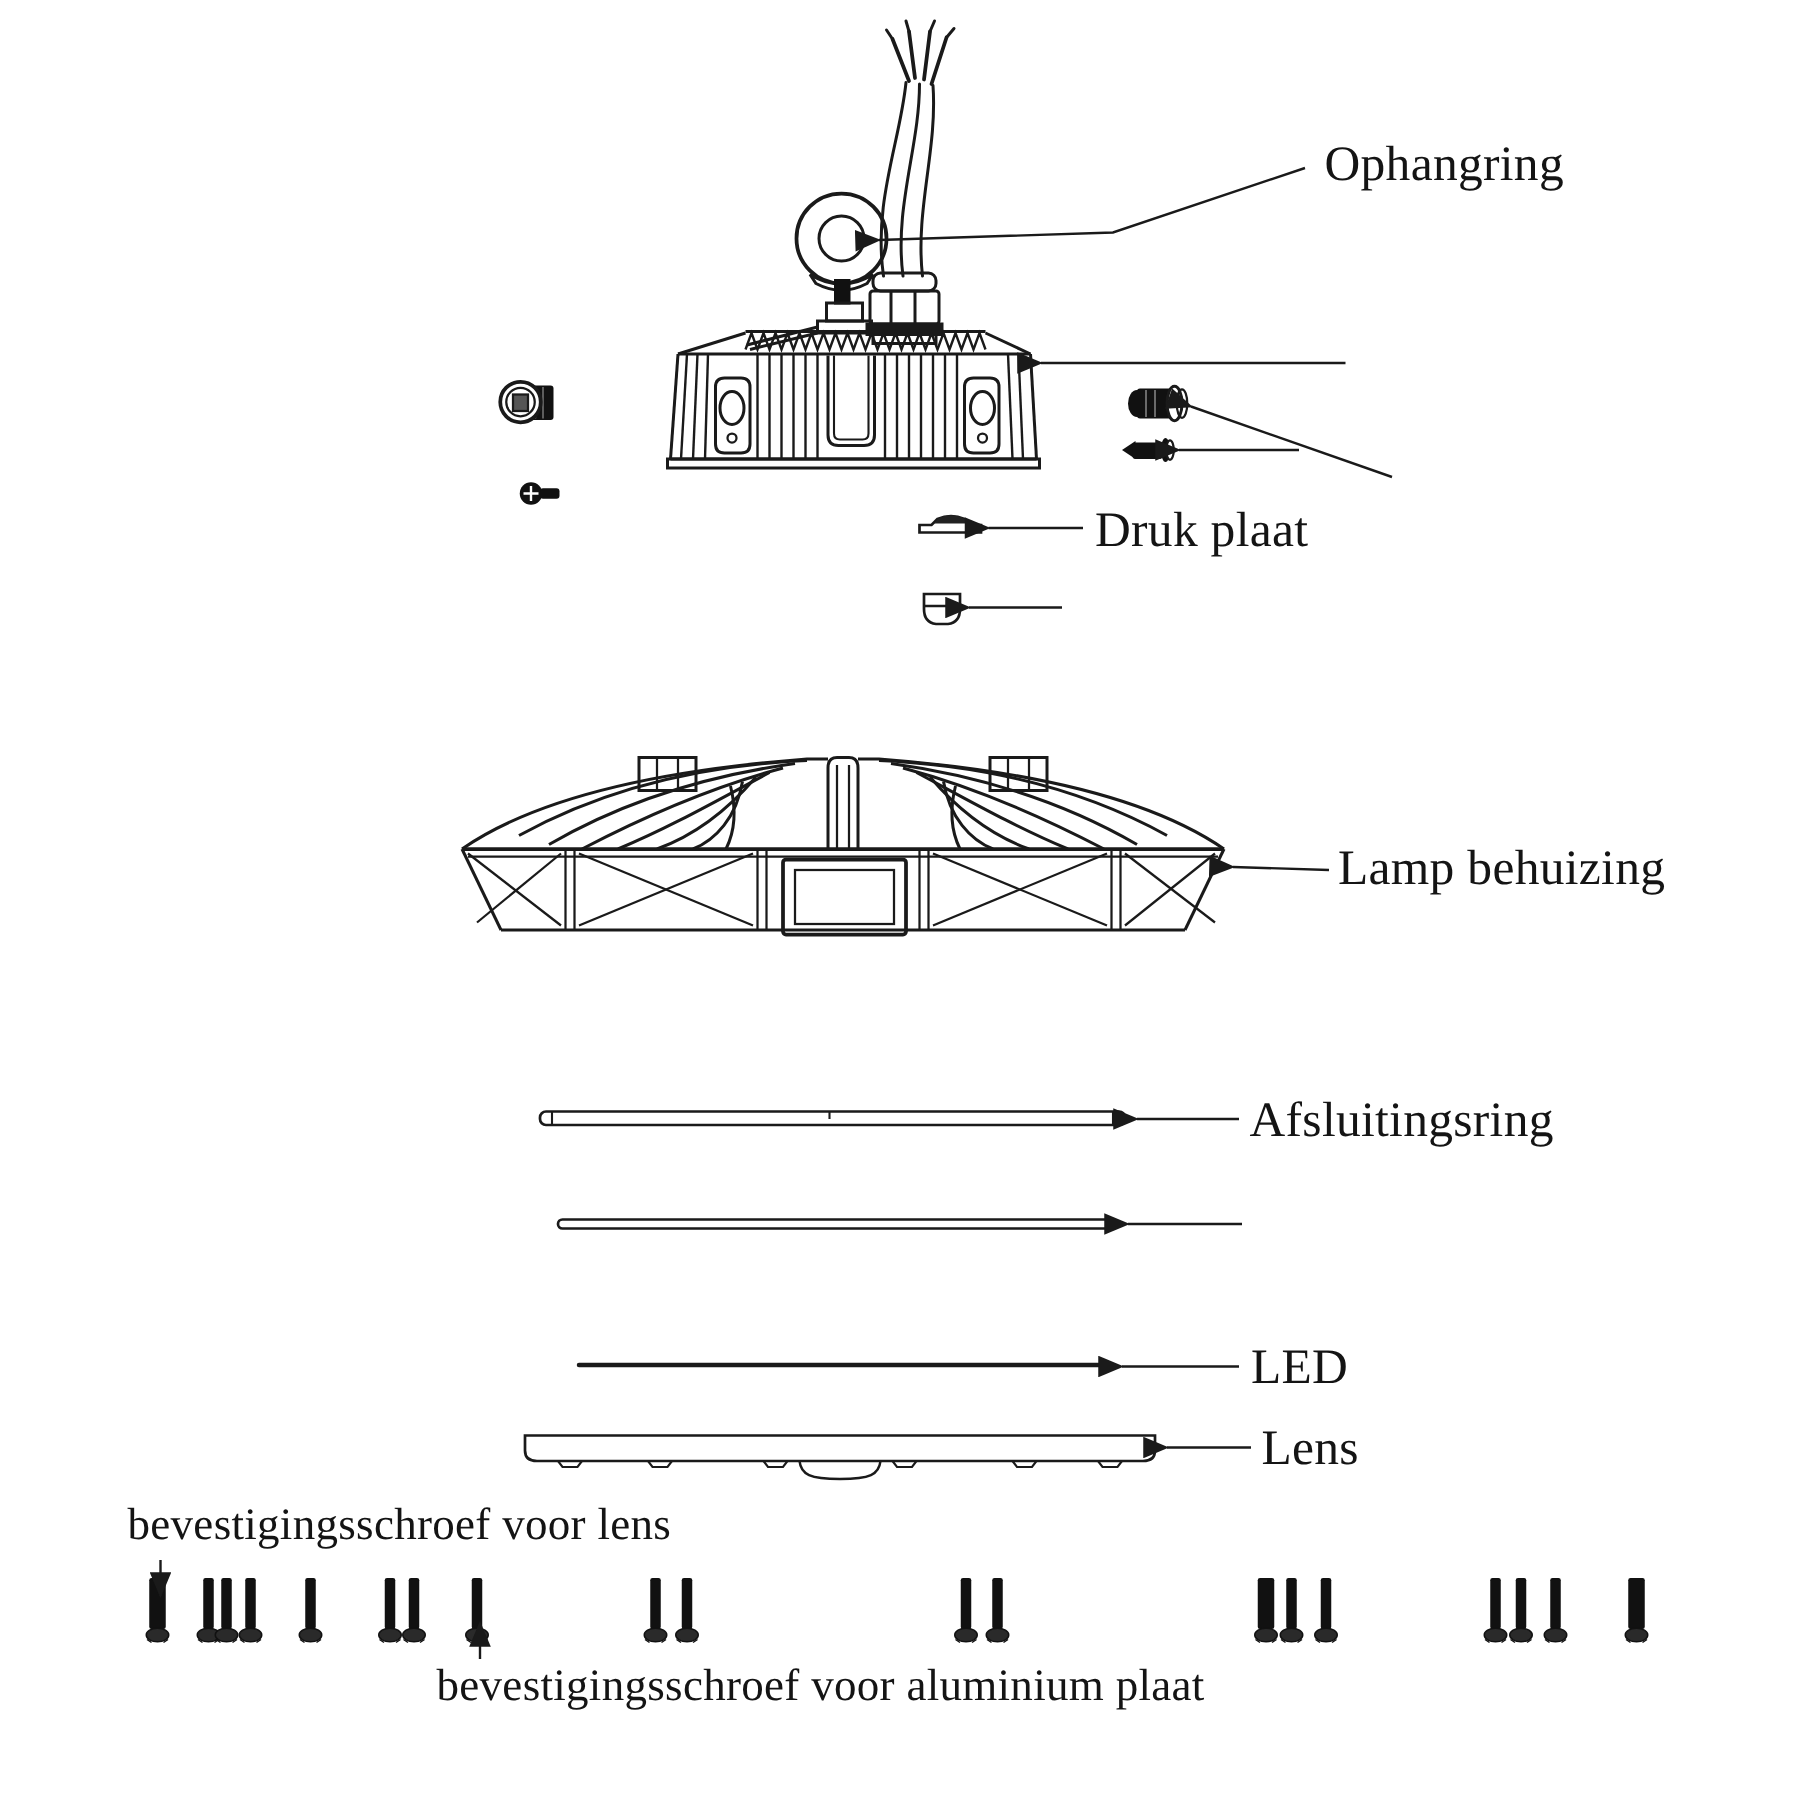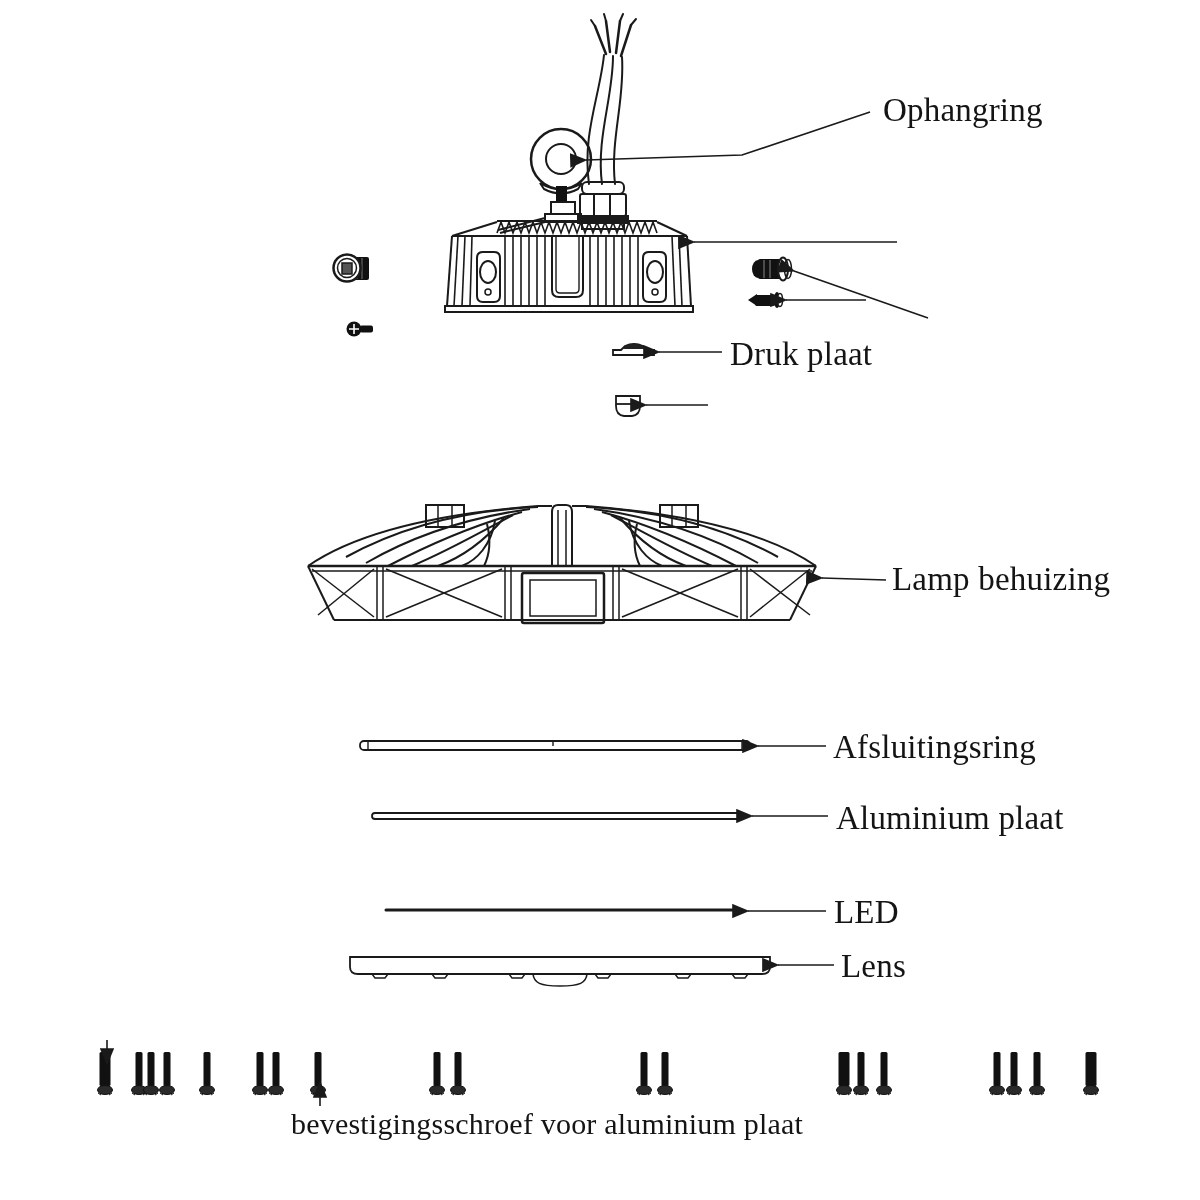--- a/index.html
+++ b/index.html
@@ -371,18 +371,18 @@
     <g>
           <line x1="320" y1="1106" x2="320" y2="1082" marker-end="url(#arrE)"></line>
         </g>
   </g>
 </svg>
 
 <div class="lbl" style="left:883px;top:92px">Ophangring</div>
 <div class="lbl" style="left:730px;top:336px">Druk plaat</div>
 <div class="lbl" style="left:892px;top:561px">Lamp behuizing</div>
 <div class="lbl" style="left:833px;top:729px">Afsluitingsring</div>
-<div class="lbl" style="left:836px;top:800px">Aluminium plaat</div>
 <div class="lbl" style="left:834px;top:894px">LED</div>
 <div class="lbl" style="left:841px;top:948px">Lens</div>
+<div class="lbl small" style="left:85px;top:1000px">bevestigingsschroef voor lens</div>
 <div class="lbl small" style="left:291px;top:1107px">bevestigingsschroef voor aluminium plaat</div>
 
 </div>
 
 </body></html>

